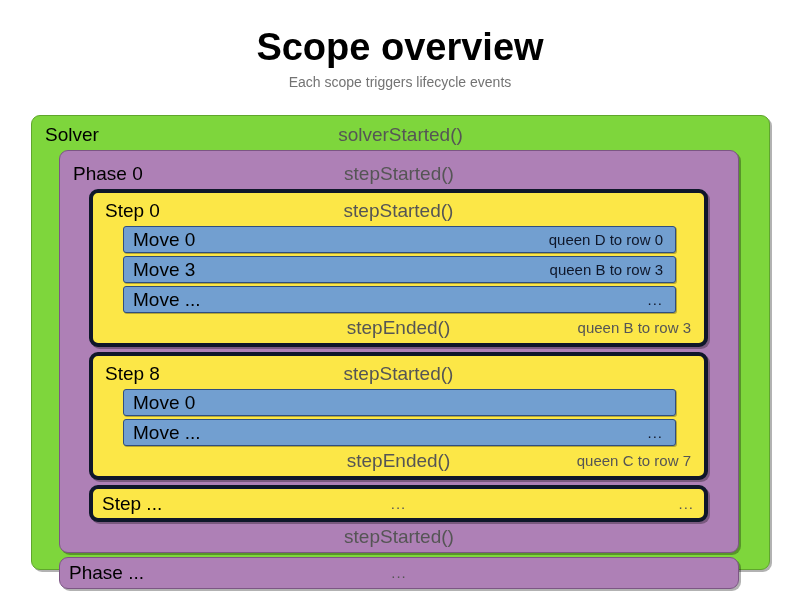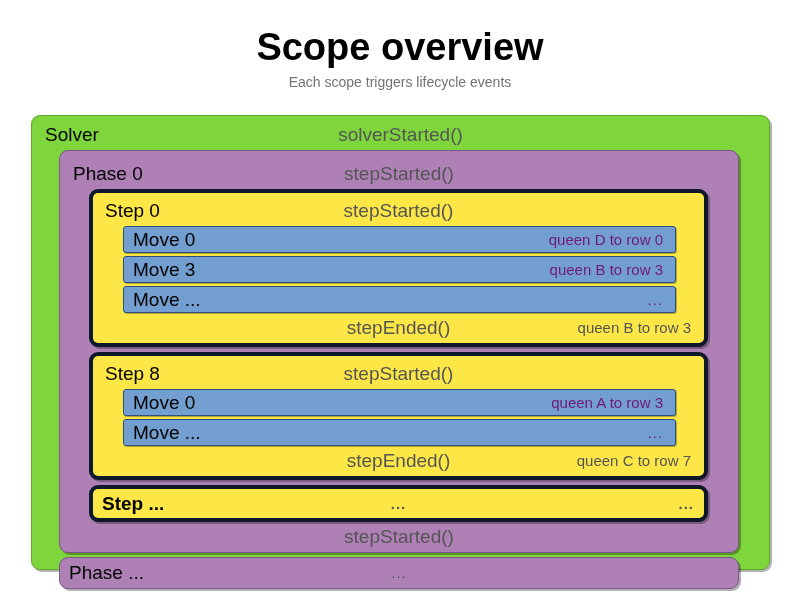--- a/index.html
+++ b/index.html
@@ -91,21 +91,20 @@
 
   
   .hdr-row {
     position: relative;
     height: 30px;
     line-height: 30px;
   }
   .hdr-row.tight {
     height: 29px;
     line-height: 29px;
-    font-weight: bold;
   }
   .evt-row {
     position: relative;
     height: 30px;
     line-height: 30px;
   }
 
   .label-left {
     position: absolute;
     left: 9px;
@@ -146,21 +145,21 @@
     font-size: 19px;
     color: #000000;
     white-space: nowrap;
   }
   .move-value {
     position: absolute;
     right: 12px;
     top: 0;
     line-height: 25px;
     font-size: 15px;
-    color: #701a75;
+    color: #0f172a;
     white-space: nowrap;
   }
 
   .gap3 { height: 3px; }
   .gap4 { height: 4px; }
   .gap5 { height: 5px; }
 </style>
 </head>
 <body>
 
@@ -217,21 +216,20 @@
 
       <div class="scope step-box">
 
         <div class="hdr-row">
           <span class="label-left">Step 8</span>
           <span class="label-center">stepStarted()</span>
         </div>
 
         <div class="move-box">
           <span class="move-label">Move 0</span>
-          <span class="move-value">queen A to row 3</span>
         </div>
         <div class="gap3"></div>
         <div class="move-box">
           <span class="move-label">Move ...</span>
           <span class="move-value dots-small">...</span>
         </div>
 
         <div class="evt-row">
           <span class="label-center">stepEnded()</span>
           <span class="label-right">queen C to row 7</span>

